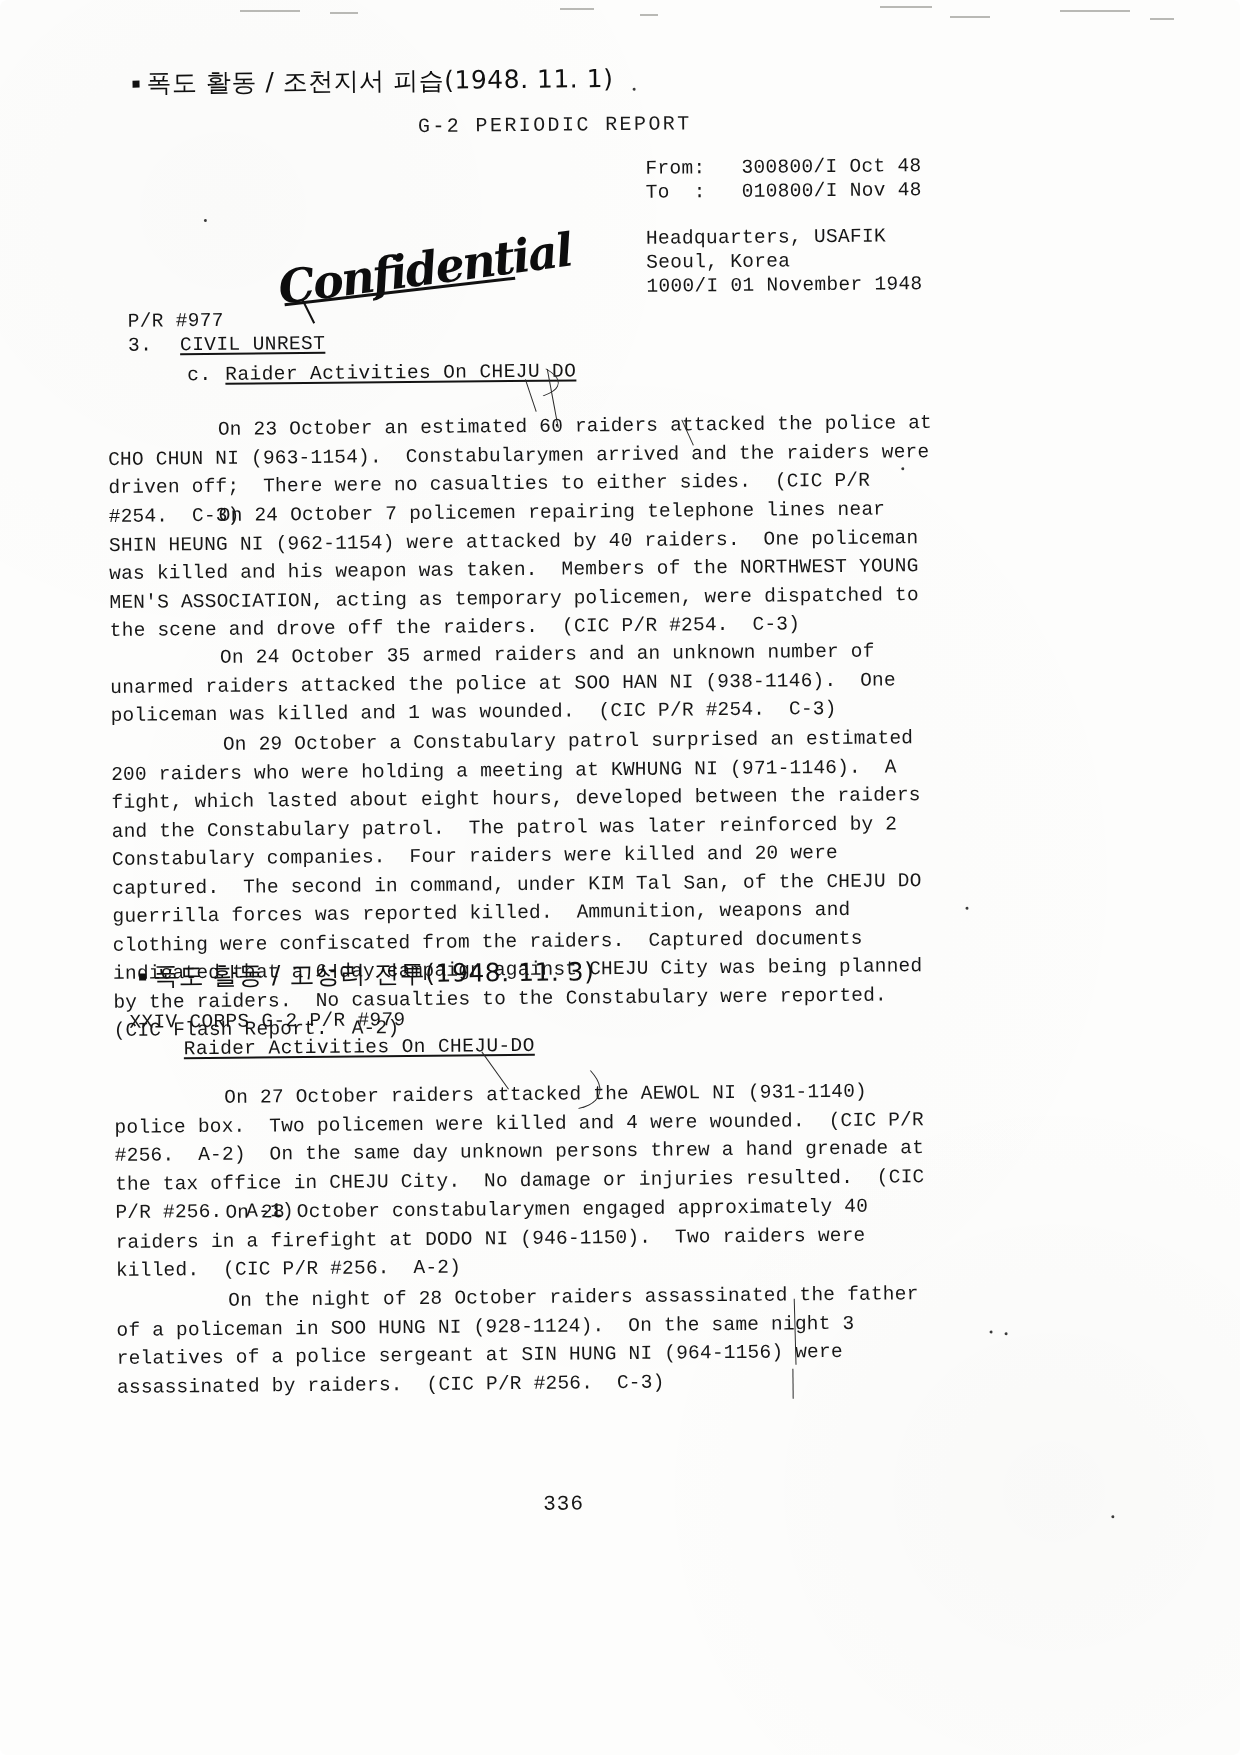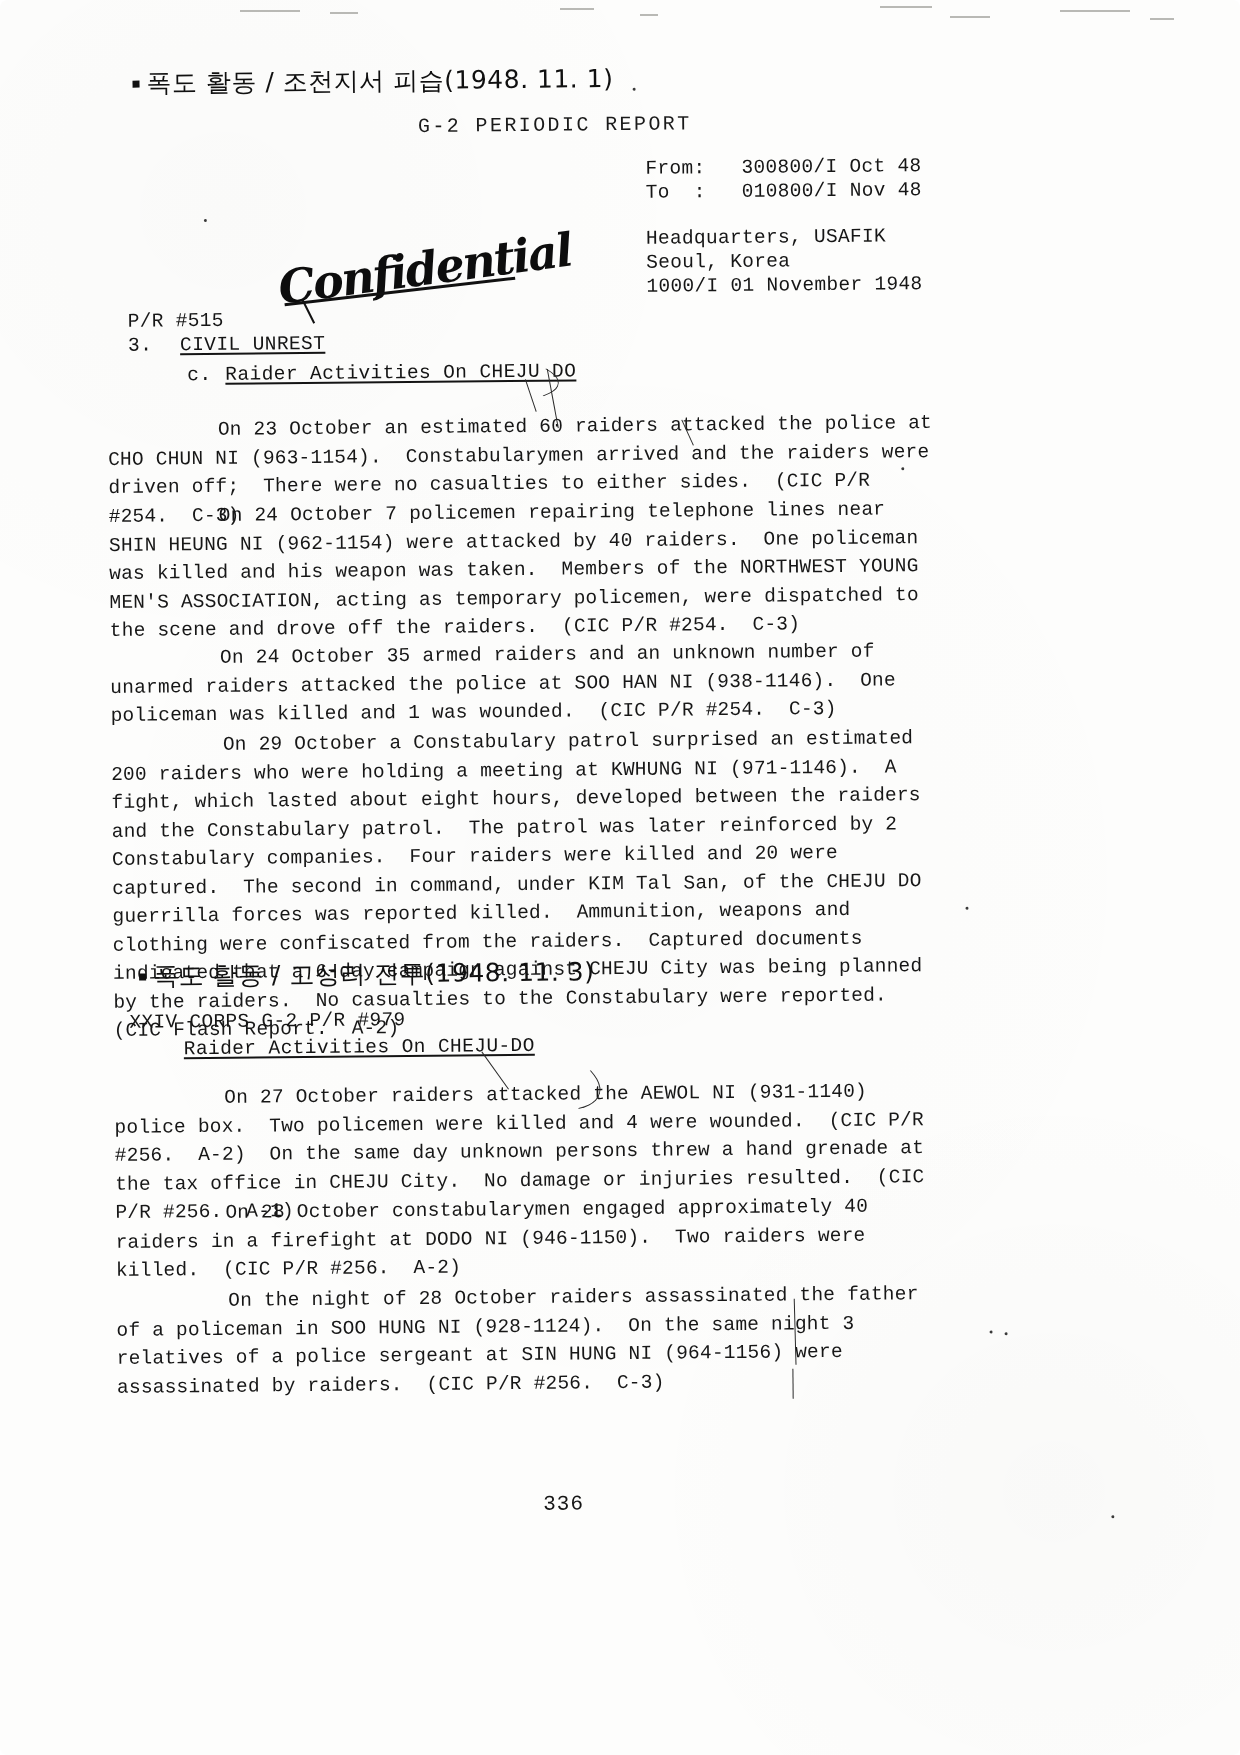--- a/index.html
+++ b/index.html
@@ -174,21 +174,21 @@
     <div class="typed" style="left:652px; top:179px;">To  :   010800/I Nov 48</div>
 
     <div class="typed" style="left:652px; top:225px;">Headquarters, USAFIK</div>
     <div class="typed" style="left:652px; top:249px;">Seoul, Korea</div>
     <div class="typed" style="left:652px; top:273px;">1000/I 01 November 1948</div>
 
     <div class="handwritten" style="left:283px; top:240px;">Confidential</div>
     <div class="hw-stroke" style="left:290px; top:300px; width:232px; height:2.5px; transform: rotate(-6deg);"></div>
     <div class="hw-stroke" style="left:308px; top:296px; width:26px; height:2px; transform: rotate(64deg);"></div>
 
-    <div class="typed" style="left:133px; top:303px;">P/R #515</div>
+    <div class="typed" style="left:133px; top:303px;">P/R #977</div>
 
     <div class="underline-txt" style="left:133px; top:330px;">3.</div>
     <div class="underline-txt" style="left:185px; top:330px;"><u>CIVIL UNREST</u></div>
 
     <div class="underline-txt" style="left:192px; top:360px;">c.</div>
     <div class="underline-txt" style="left:230px; top:360px;"><u>Raider Activities On CHEJU DO</u></div>
 
     <div class="block" style="left:112px; top:412px; text-indent:110px;">On 23 October an estimated 60 raiders attacked the police at CHO CHUN NI (963-1154).  Constabularymen arrived and the raiders were driven off;  There were no casualties to either sides.  (CIC P/R #254.  C-3)</div>
     <div class="block" style="left:112px; top:498px; text-indent:110px;">On 24 October 7 policemen repairing telephone lines near SHIN HEUNG NI (962-1154) were attacked by 40 raiders.  One policeman was killed and his weapon was taken.  Members of the NORTHWEST YOUNG MEN'S ASSOCIATION, acting as temporary policemen, were dispatched to the scene and drove off the raiders.  (CIC P/R #254.  C-3)</div>
     <div class="block" style="left:112px; top:640px; text-indent:110px;">On 24 October 35 armed raiders and an unknown number of unarmed raiders attacked the police at SOO HAN NI (938-1146).  One policeman was killed and 1 was wounded.  (CIC P/R #254.  C-3)</div>

